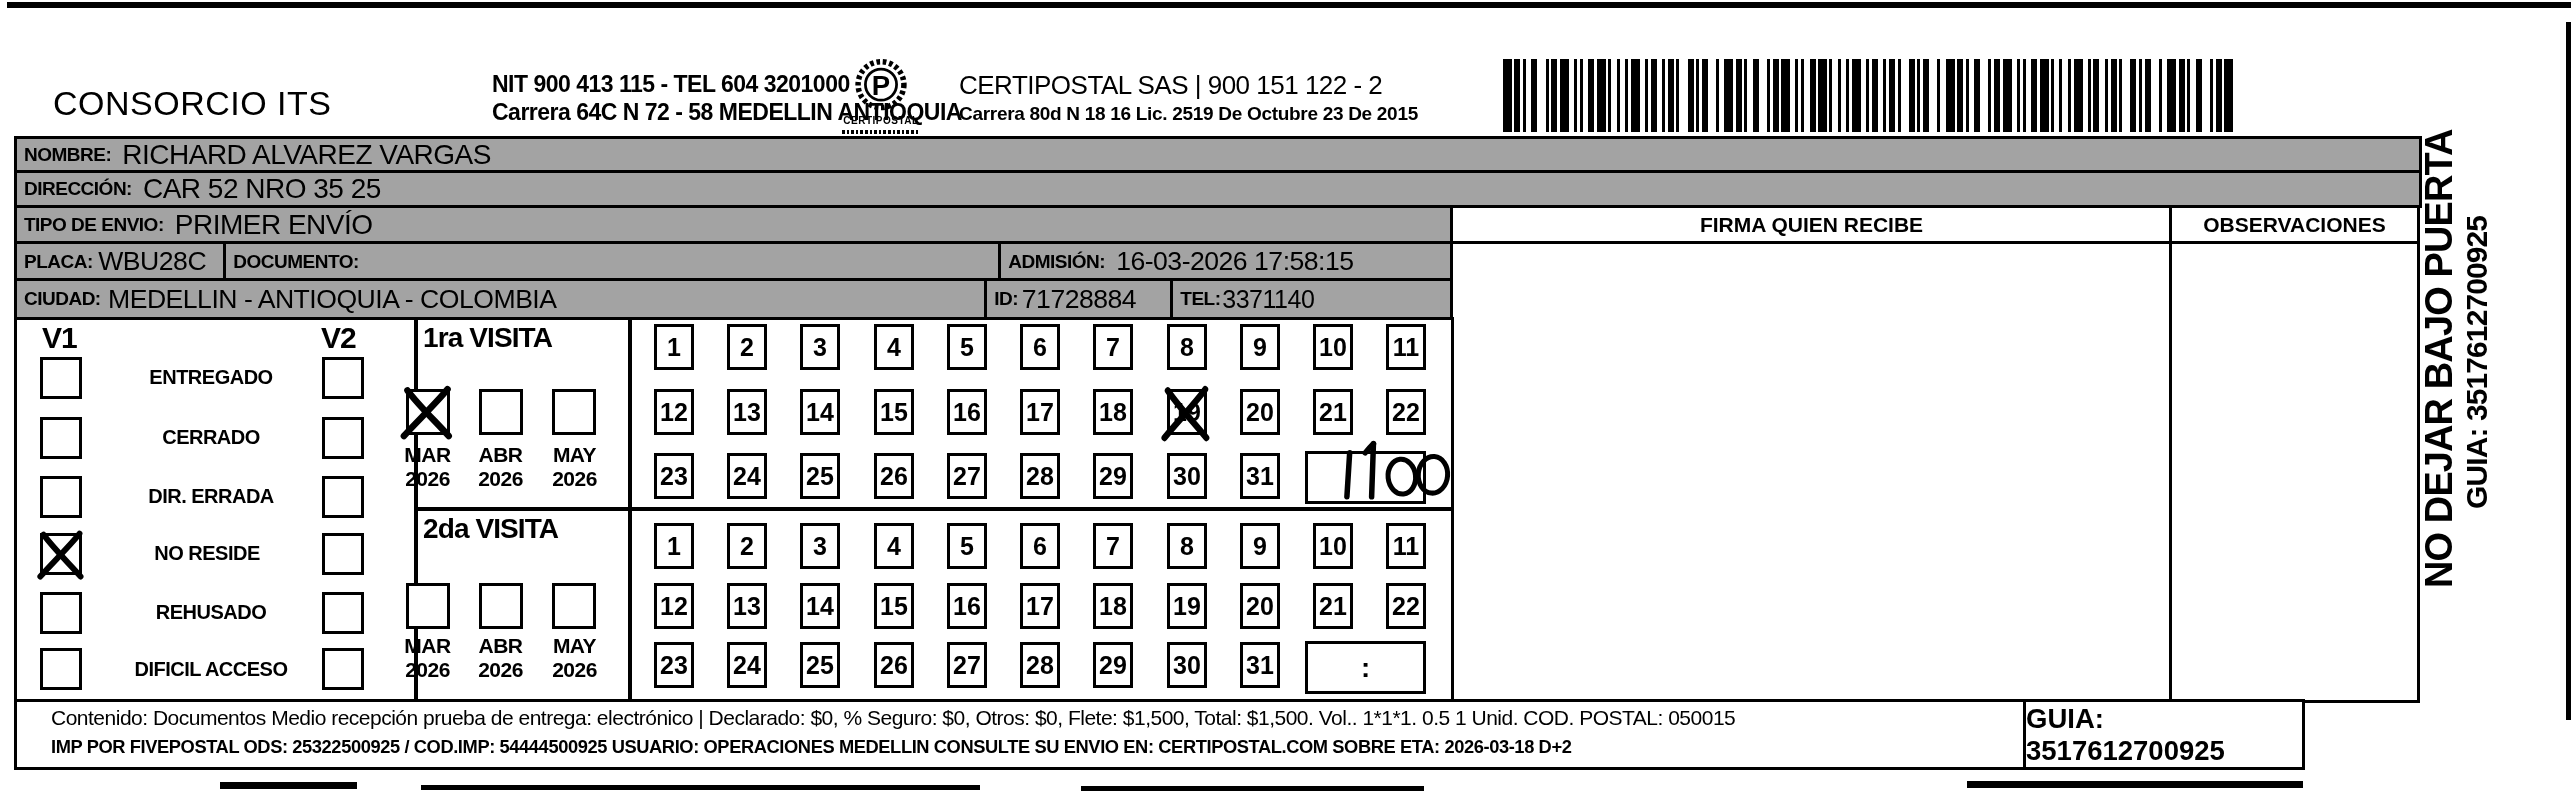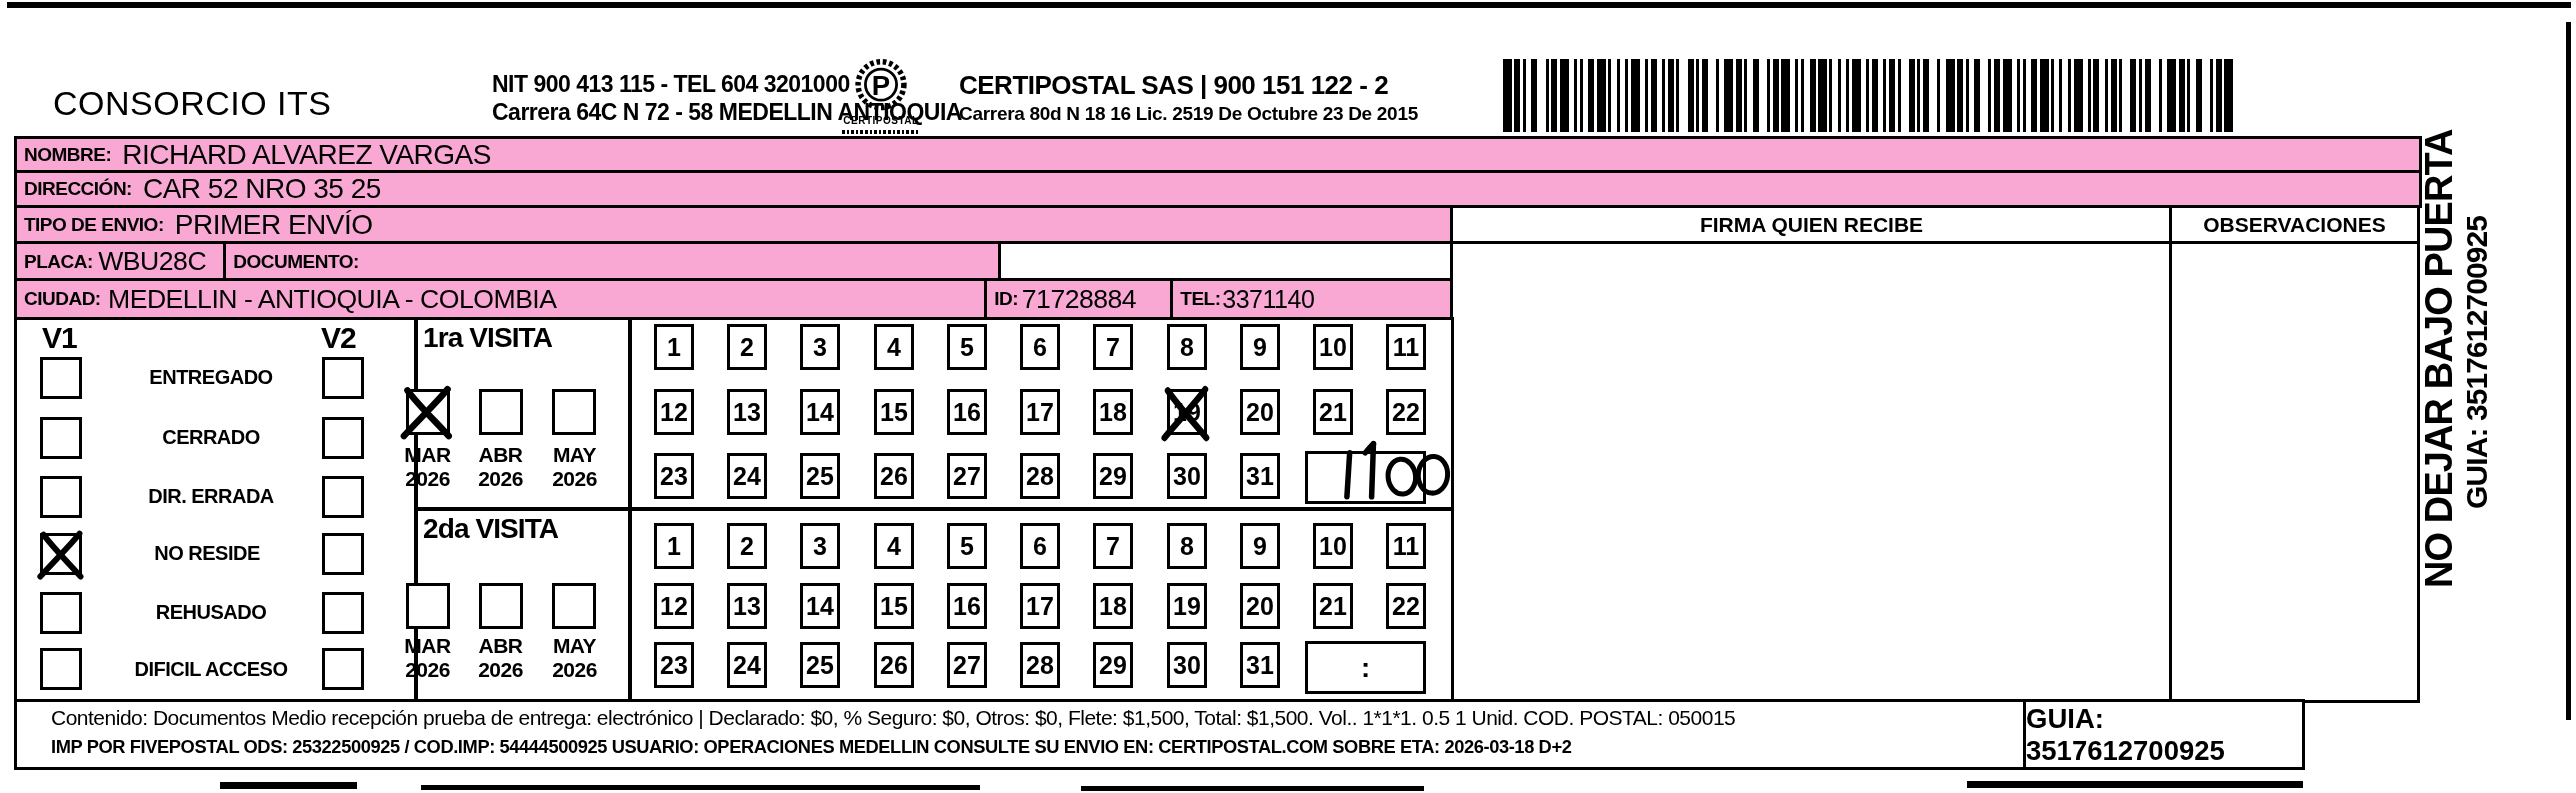--- a/index.html
+++ b/index.html
@@ -1,20 +1,20 @@
 <!DOCTYPE html>
 <html style="font-size:14.7px"><head>
 <meta charset="utf-8">
 <style>
   html,body{margin:0;padding:0;background:#fff;}
   #sheet{position:relative;width:2576px;height:793px;background:#fff;
     font-family:"Liberation Sans",sans-serif;color:#000;overflow:hidden;}
   .abs{position:absolute;margin-left:27px;}
   .line{position:absolute;background:#000;}
-  .cell{position:absolute;border:3.7px solid #000;box-sizing:border-box;background:#f9a8d4;
+  .cell{position:absolute;border:3.7px solid #000;box-sizing:border-box;background:#a3a3a3;
     display:flex;align-items:center;padding:0 7.3px;gap:11px;white-space:nowrap;overflow:hidden;}
   .lbl{font-weight:bold;font-size:19px;letter-spacing:-0.5px;}
   .val{font-size:26.6px;letter-spacing:-0.5px;}
   .val-lg{font-size:28px;letter-spacing:-0.5px;}
   .hdrbox{position:absolute;border:3.7px solid #000;box-sizing:border-box;background:#fff;
     display:flex;align-items:center;justify-content:center;font-weight:bold;font-size:21px;}
   .panelbox{position:absolute;border:3.7px solid #000;box-sizing:border-box;background:#fff;}
   .cb{position:absolute;border:3.7px solid #000;box-sizing:border-box;background:#fff;}
   .day{position:absolute;border:3.7px solid #000;box-sizing:border-box;background:#fff;
     display:flex;align-items:center;justify-content:center;font-weight:bold;font-size:25px;}
@@ -43,21 +43,21 @@
   <div class="abs" style="left:821px;top:57px;width:66px;height:57px;">
     <svg width="66" height="57" viewBox="0 0 72 62">
       <circle cx="36" cy="30" r="25" fill="none" stroke="#000" stroke-width="6" stroke-dasharray="4 3"></circle>
       <circle cx="36" cy="30" r="17" fill="none" stroke="#000" stroke-width="3"></circle>
       <text x="36" y="41" text-anchor="middle" font-family="Liberation Sans,sans-serif" font-size="30" font-weight="bold" fill="#000">P</text>
     </svg>
   </div>
   <div class="abs" style="left:810px;top:115px;width:88px;text-align:center;font-size:10px;font-weight:bold;letter-spacing:0.5px;">CERTIPOSTAL</div>
   <div class="abs" style="left:815px;top:130px;width:77px;height:3.7px;background:repeating-linear-gradient(90deg,#000 0 2.7px,transparent 2.7px 4.6px);"></div>
 
-  <div class="abs" style="left:932px;top:70px;font-size:26px;font-weight:bold;letter-spacing:-0.5px;">CERTIPOSTAL SAS | 900 151 122 - 2</div>
+  <div class="abs" style="left:932px;top:70px;font-size:26px;font-weight:normal;letter-spacing:-0.5px;">CERTIPOSTAL SAS | 900 151 122 - 2</div>
   <div class="abs" style="left:932px;top:103px;font-size:19px;font-weight:bold;letter-spacing:-0.3px;">Carrera 80d N 18 16  Lic. 2519 De Octubre 23 De 2015</div>
 
   <div id="barcode" class="abs" style="left:1476px;top:59px;width:733px;height:73px;">
       <div style="position: absolute; left: 0px; top: 0px; width: 8.5px; height: 100%; background: rgb(0, 0, 0);"></div>
       <div style="position: absolute; left: 11.4px; top: 0px; width: 5.7px; height: 100%; background: rgb(0, 0, 0);"></div>
       <div style="position: absolute; left: 20px; top: 0px; width: 2.8px; height: 100%; background: rgb(0, 0, 0);"></div>
       <div style="position: absolute; left: 28px; top: 0px; width: 5.7px; height: 100%; background: rgb(0, 0, 0);"></div>
       <div style="position: absolute; left: 43px; top: 0px; width: 2.8px; height: 100%; background: rgb(0, 0, 0);"></div>
       <div style="position: absolute; left: 48px; top: 0px; width: 5.7px; height: 100%; background: rgb(0, 0, 0);"></div>
       <div style="position: absolute; left: 57px; top: 0px; width: 8.5px; height: 100%; background: rgb(0, 0, 0);"></div>
@@ -157,20 +157,24 @@
   <div class="panelbox" style="left:1450px;top:241px;width:723px;height:462px;"></div>
   <div class="panelbox" style="left:2169px;top:241px;width:251px;height:462px;"></div>
 
   <div class="cell" style="left:13.7px;top:241px;width:213px;height:41px;gap:5.5px;">
     <span class="lbl">PLACA:</span>
     <span class="val">WBU28C</span>
   </div>
   <div class="cell" style="left:223px;top:241px;width:778px;height:41px;">
     <span class="lbl">DOCUMENTO:</span>
   </div>
+  <div class="cell" style="left:998px;top:241px;width:455px;height:41px;">
+    <span class="lbl">ADMISIÓN:</span>
+    <span class="val">16-03-2026 17:58:15</span>
+  </div>
 
   <div class="cell" style="left:13.7px;top:278px;width:974px;height:42px;gap:7.3px;">
     <span class="lbl">CIUDAD:</span>
     <span class="val">MEDELLIN - ANTIOQUIA - COLOMBIA</span>
   </div>
   <div class="cell" style="left:984px;top:278px;width:190px;height:42px;gap:3.7px;">
     <span class="lbl">ID:</span>
     <span class="val">71728884</span>
   </div>
   <div class="cell" style="left:1170px;top:278px;width:283px;height:42px;gap:1.8px;">

